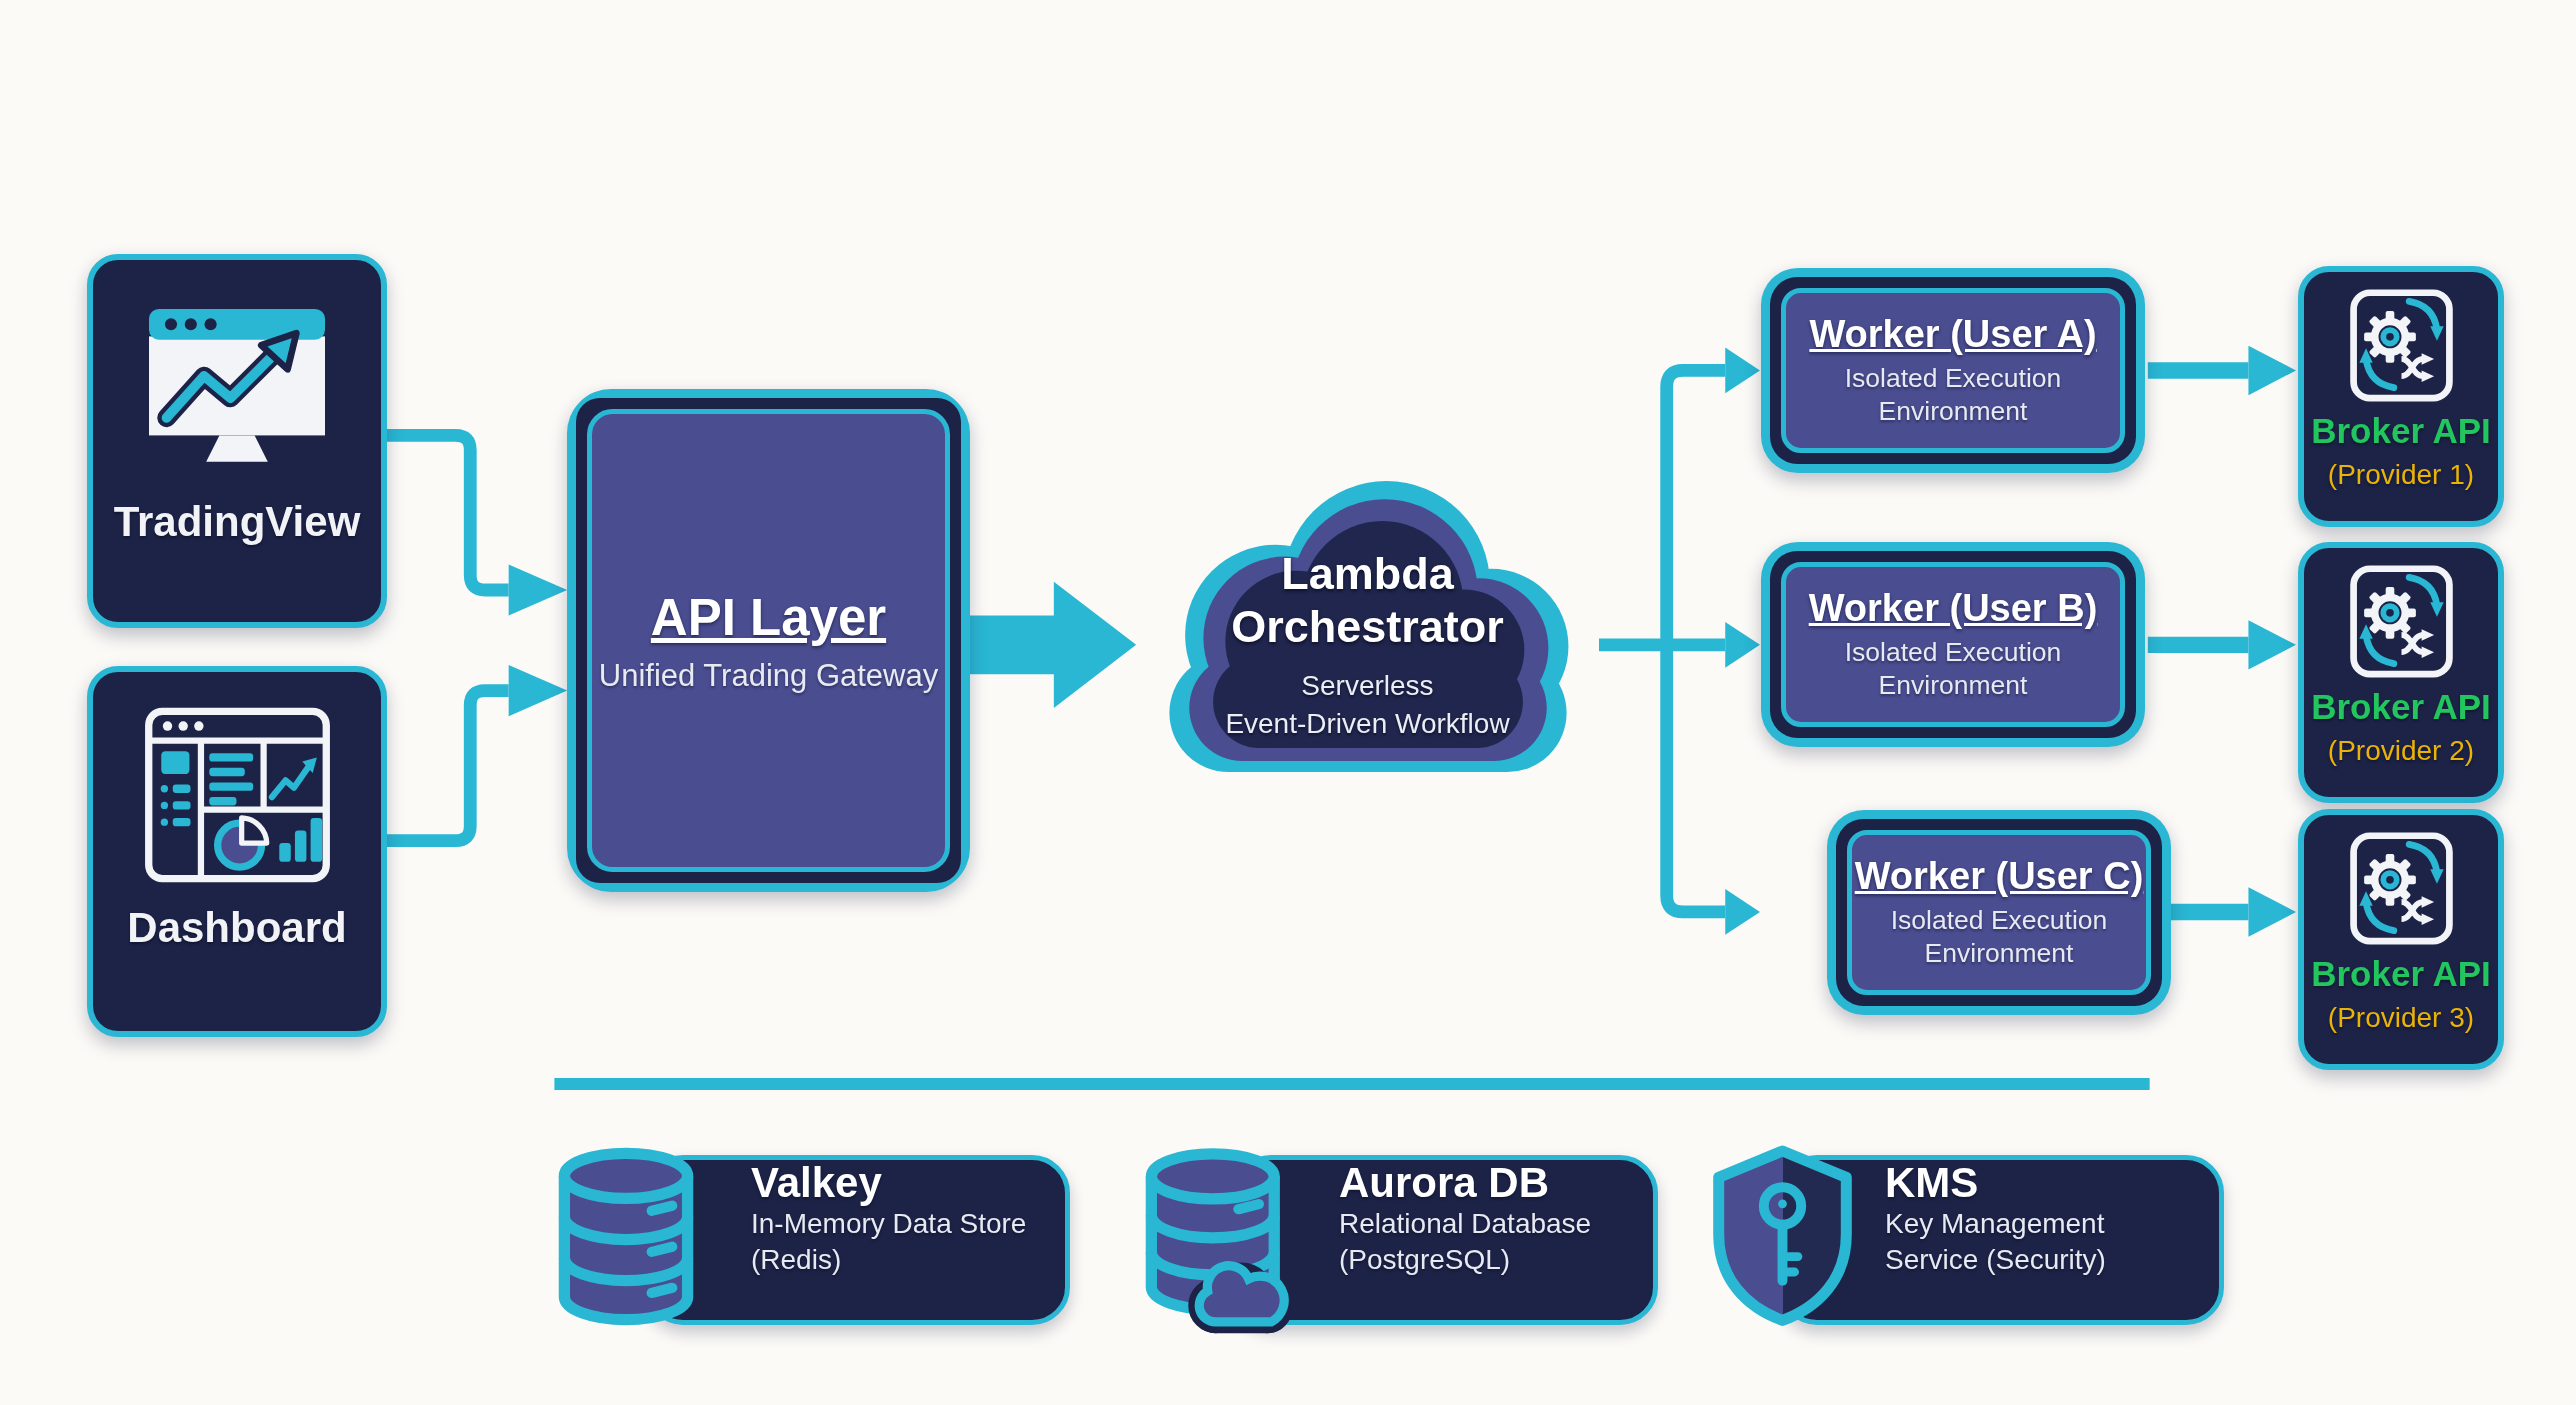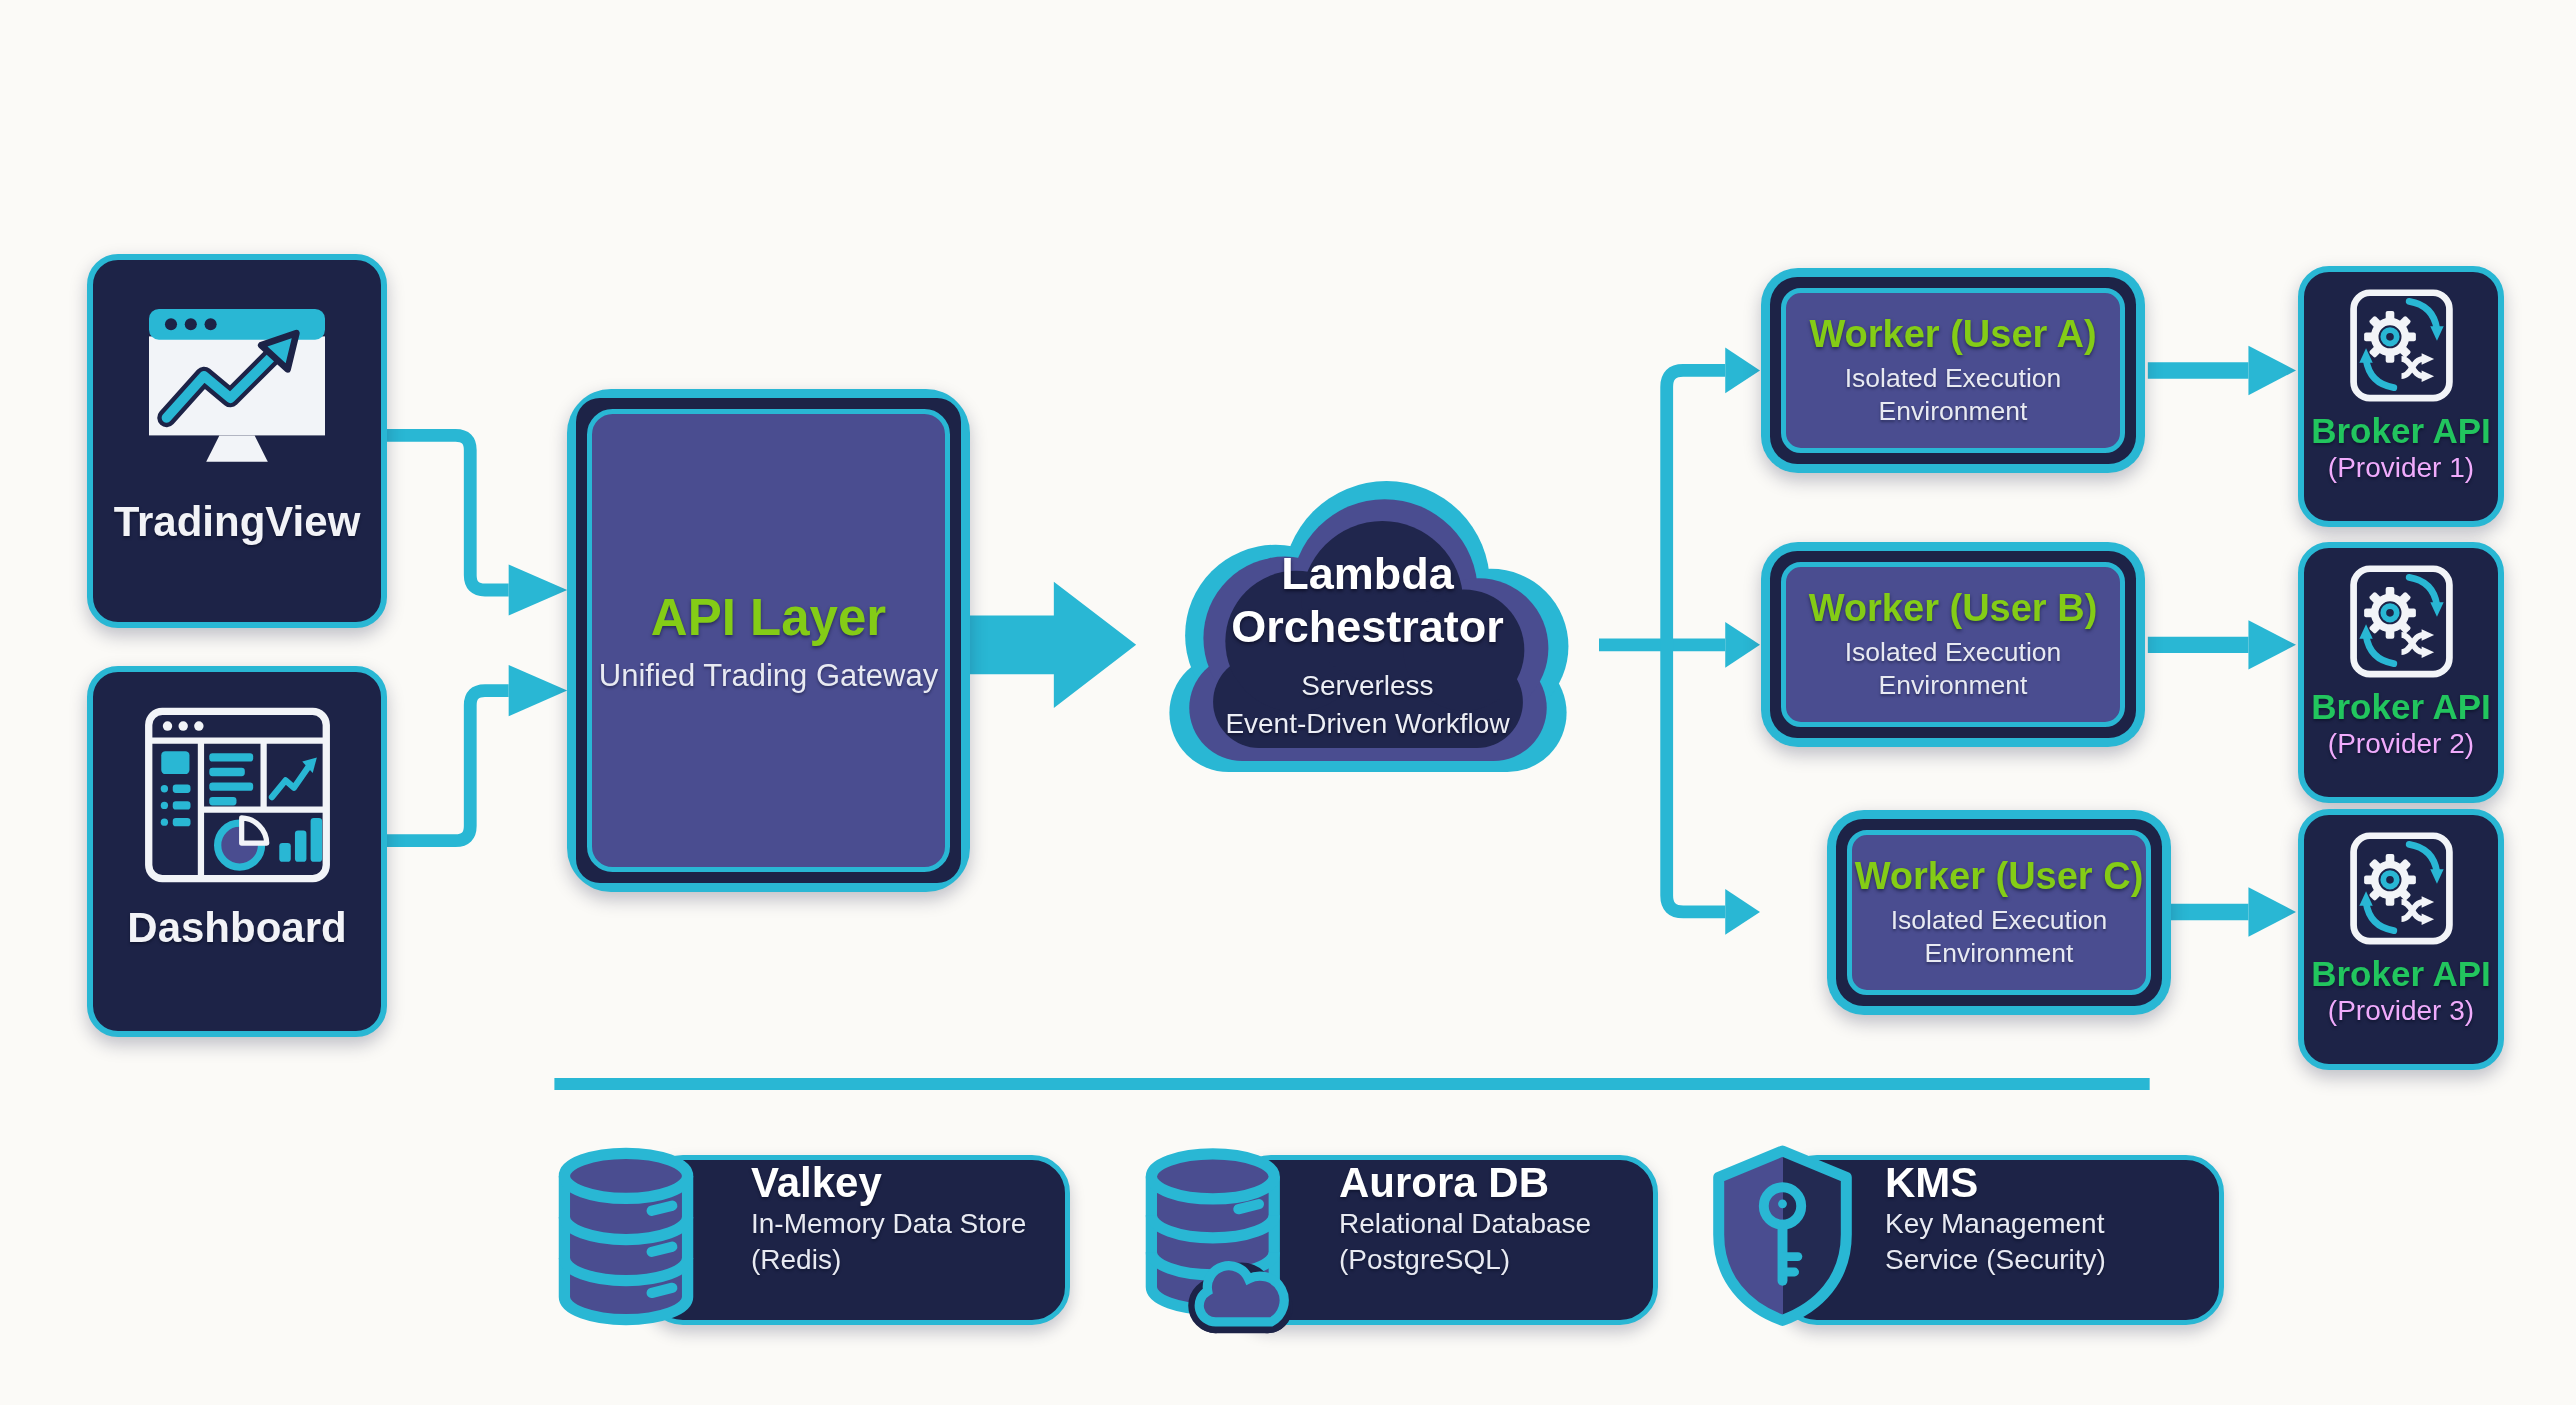--- a/index.html
+++ b/index.html
@@ -15,36 +15,36 @@
          box-shadow:0 7.3px 16.5px rgba(20,25,60,.25);display:flex;flex-direction:column;
          align-items:center;}
   .node1 .label{color:#f2f3f7;font-weight:bold;text-shadow:0 1.8px 2.7px rgba(5,10,30,.5);}
   
   .node3{position:absolute;background:#29b7d4;border-radius:44px;padding:9.1px;
          box-shadow:0 7.3px 16.5px rgba(20,25,60,.25);box-sizing:border-box;}
   .node3 .mid{background:#1d2347;border-radius:24px;padding:11px;height:100%;box-sizing:border-box;}
   .node3 .inner{background:#4a4d90;border:5.5px solid #29b7d4;border-radius:25.6px;height:100%;
          box-sizing:border-box;display:flex;flex-direction:column;align-items:center;
          justify-content:center;text-align:center;}
-  .node3 .t{color:#84cc16;font-weight:bold;text-shadow:0 1.8px 3.7px rgba(10,15,40,.55);}
+  .node3 .t{color:#ffffff;font-weight:bold;text-shadow:0 1.8px 3.7px rgba(10,15,40,.55);text-decoration:underline;}
   .node3 .s{color:#e8eaf2;text-shadow:0 1.8px 2.7px rgba(10,15,40,.45);}
   
   .overlay{position:absolute;left:0;top:0;pointer-events:none;}
   
   .cloudtext{position:absolute;left:1139px;top:508px;width:457px;height:274px;display:flex;
          flex-direction:column;align-items:center;justify-content:center;text-align:center;}
   .cloudtext .t{color:#fff;font-size:45px;font-weight:bold;line-height:53px;
          text-shadow:0 1.8px 3.7px rgba(0,0,20,.6);}
   .cloudtext .s{color:#eceef5;font-size:28px;line-height:38px;text-shadow:0 1.8px 2.7px rgba(0,0,20,.5);}
   .cloudtext .gap{height:14.6px;}
   
   .broker{justify-content:flex-start;}
   .broker .blabel{color:#22c55e;font-weight:bold;font-size:35px;margin-top:9.1px;
          text-shadow:0 1.8px 2.7px rgba(5,10,30,.5);}
-  .broker .bsub{color:#f0abfc;font-size:28px;margin-top:1px;text-shadow:0 1.8px 2.7px rgba(5,10,30,.5);}
+  .broker .bsub{color:#eab308;font-size:28px;margin-top:8px;text-shadow:0 1.8px 2.7px rgba(5,10,30,.5);}
   
   .service{position:absolute;top:1155px;height:170px;background:#1d2347;border:5.5px solid #29b7d4;
          border-radius:38px;box-shadow:0 7.3px 14.6px rgba(20,25,60,.22);box-sizing:border-box;
          display:flex;flex-direction:column;justify-content:flex-start;}
   .service .st{color:#fff;font-weight:bold;font-size:42px;line-height:46px;
          text-shadow:0 1.8px 2.7px rgba(5,10,30,.5);}
   .service .ss{color:#e8eaf2;font-size:28px;line-height:36px;text-shadow:0 1.8px 2.7px rgba(5,10,30,.45);}
   .svcicon{position:absolute;}
 </style>
 </head>

